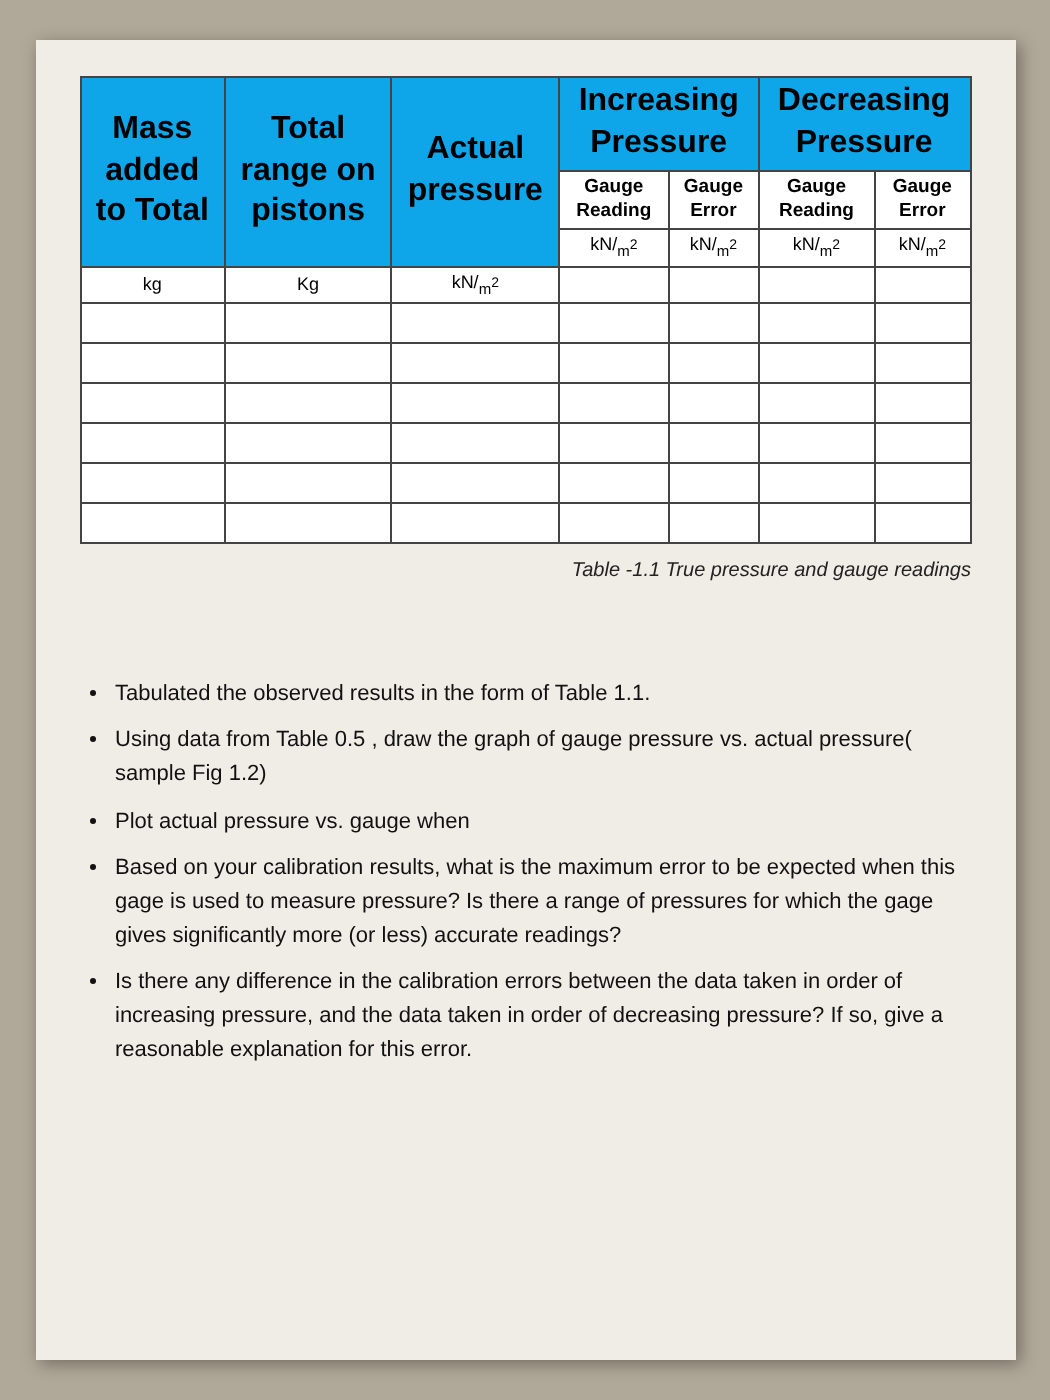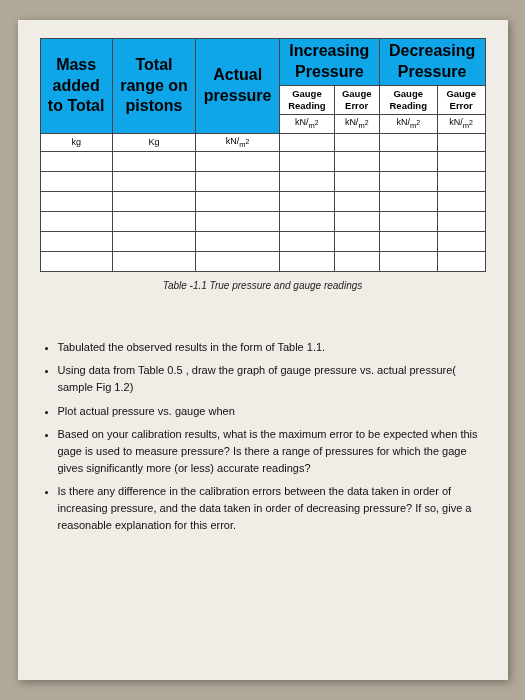--- a/index.html
+++ b/index.html
@@ -58,21 +58,21 @@
 
     .data-table .data-row td {
       height: 20px;
     }
 
     sup {
       font-size: 7px;
     }
 
     .table-caption {
-      text-align: center;
+      text-align: right;
       font-size: 10px;
       font-style: italic;
       margin-bottom: 16px;
       color: #222;
     }
 
     
     .bullet-list {
       list-style: disc;
       padding-left: 18px;

